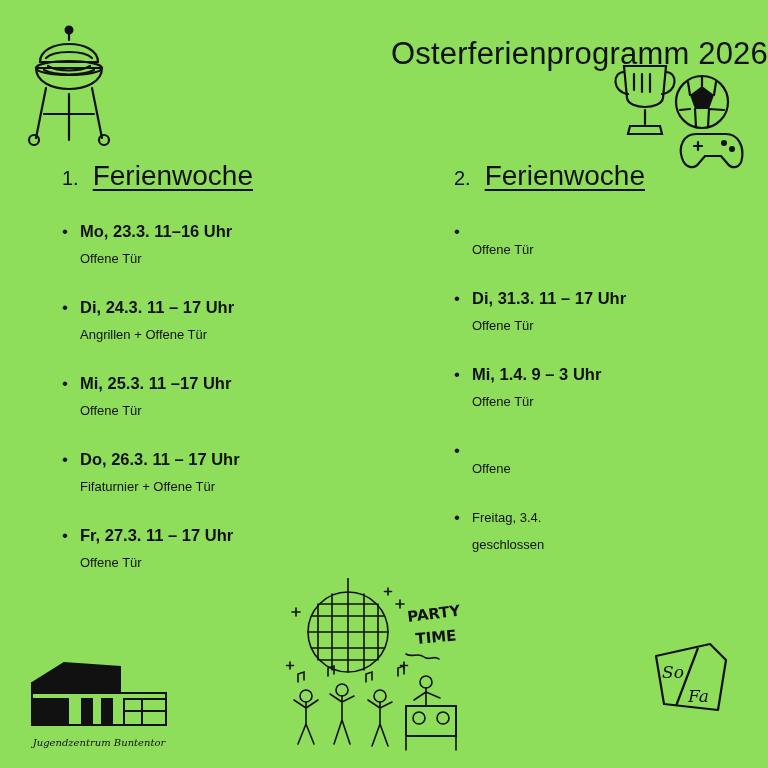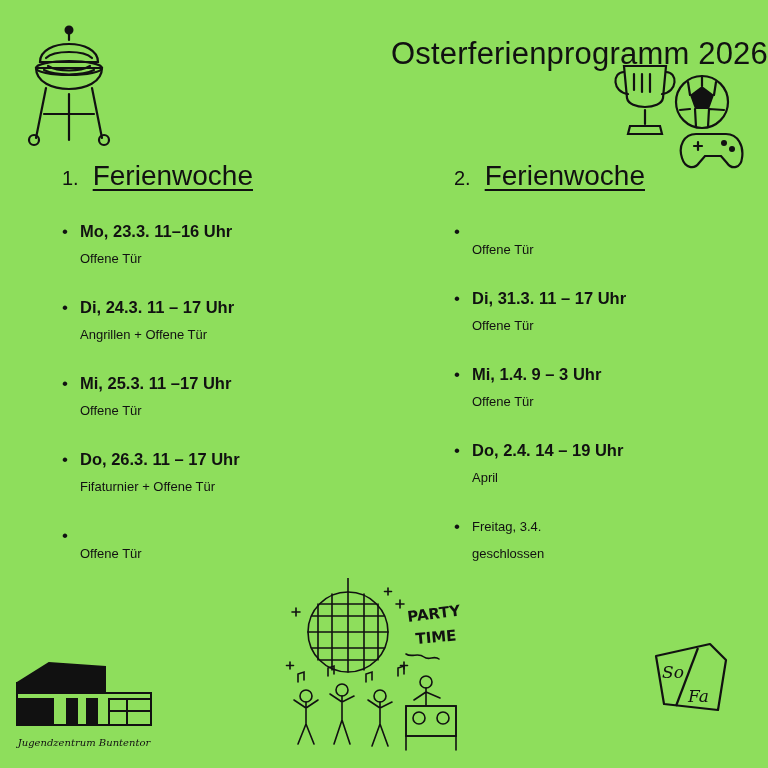--- a/index.html
+++ b/index.html
@@ -101,21 +101,21 @@
     font-weight: 400;
     line-height: 27px;
     white-space: nowrap;
   }
   .col-right .entry-text { padding-right: 34px; }
 
   
   .deco { position: absolute; }
   #grill-icon { top: 22px; left: 24px; }
   #trophy-ball-icon { top: 60px; right: 24px; }
-  #logo-jz { bottom: 20px; left: 9px; }
+  #logo-jz { bottom: 20px; left: 24px; }
   #disco-party-icon { bottom: 6px; left: 280px; }
   #sofa-logo { bottom: 48px; right: 34px; }
 
   .logo-caption {
     font-family: "DejaVu Serif", serif;
     font-style: italic;
     font-size: 10px;
     text-align: center;
     margin-top: 2px;
   }
@@ -220,21 +220,21 @@
         <span class="bullet">•</span>
         <span class="entry-text">
           <span class="entry-date">Do, 26.3. 11 – 17 Uhr</span><br>
           <span class="entry-desc">Fifaturnier + Offene Tür</span>
         </span>
       </div>
 
       <div class="entry">
         <span class="bullet">•</span>
         <span class="entry-text">
-          <br>
+          <span class="entry-date">Fr, 27.3. 11 – 17 Uhr</span><br>
           <span class="entry-desc">Offene Tür</span>
         </span>
       </div>
     </div>
 
     <div class="column col-right">
       <div class="week-heading">
         <span class="week-num">2.</span>
         <span class="week-word">Ferienwoche</span>
       </div>
@@ -259,22 +259,22 @@
         <span class="bullet">•</span>
         <span class="entry-text">
           <span class="entry-date">Mi, 1.4. 9 – 3 Uhr</span><br>
           <span class="entry-desc">Offene Tür</span>
         </span>
       </div>
 
       <div class="entry">
         <span class="bullet">•</span>
         <span class="entry-text">
-          <span class="entry-date">Do, 2.4. 14 – 19 Uhr</span><br>
-          <span class="entry-desc">April</span>
+          <br>
+          <span class="entry-desc">Offene</span>
         </span>
       </div>
 
       <div class="entry">
         <span class="bullet">•</span>
         <span class="entry-text">
           <span class="entry-desc">Freitag, 3.4.</span><br>
           <span class="entry-desc">geschlossen</span>
         </span>
       </div>

